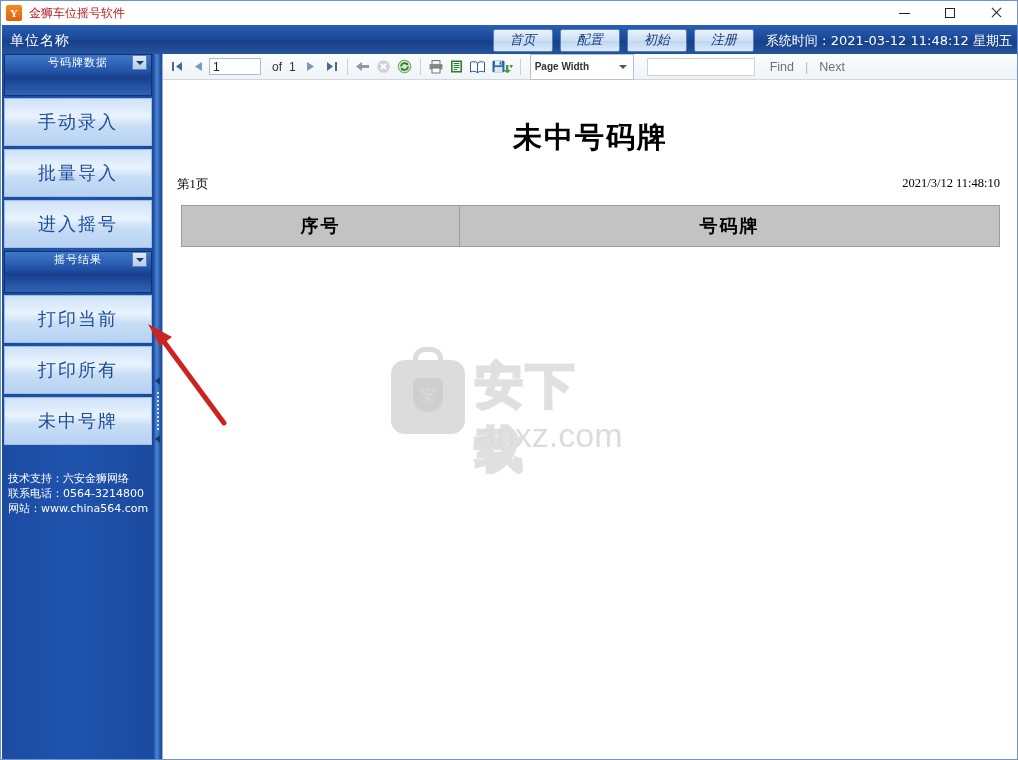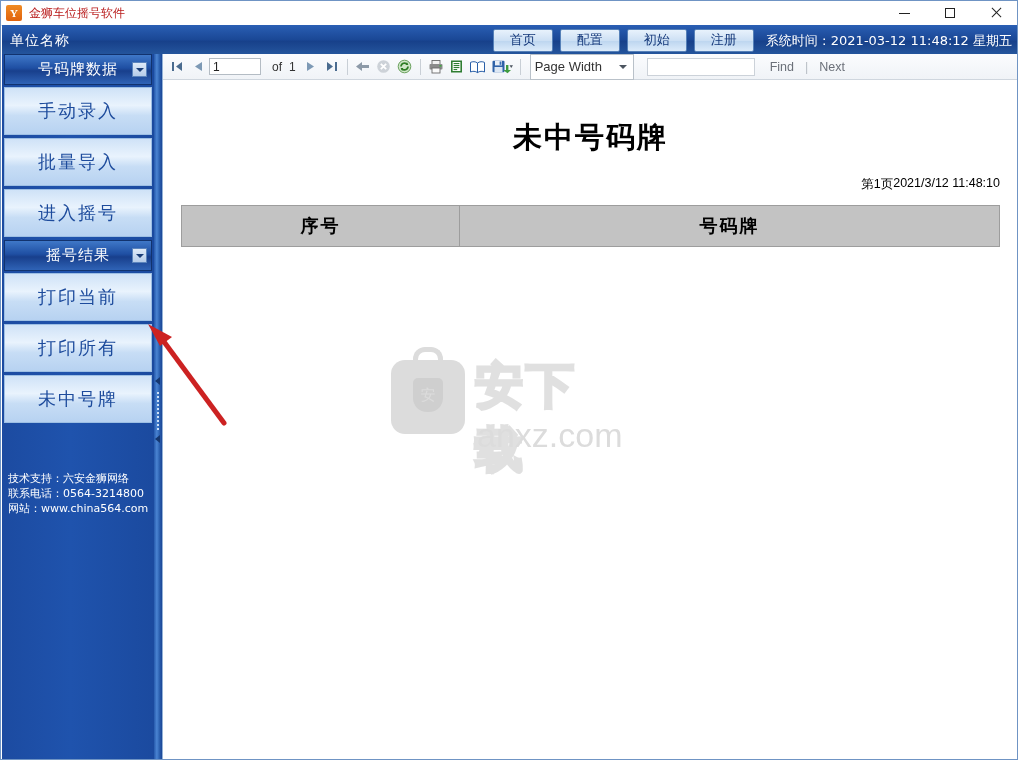--- a/index.html
+++ b/index.html
@@ -124,20 +124,21 @@
     height: 21px;
     padding: 0 7px;
     background: linear-gradient(180deg,#e8f2fc 0%, #cde0f4 50%, #bcd5ef 51%, #dcebfa 100%);
     border: 1px solid #5580b8;
     border-radius: 2px;
     color: #14387a;
     font-size: 13px;
     line-height: 19px;
     text-align: center;
     cursor: default;
+    font-style: italic;
   }
   .sys-time {
     color: #ffffff;
     font-size: 13px;
     margin-left: 5px;
     white-space: nowrap;
     font-family: "DejaVu Sans", sans-serif;
   }
 
   
@@ -145,30 +146,29 @@
     position: absolute;
     left: 1px; top: 53px;
     width: 152px;
     height: 706px;
     background: linear-gradient(90deg,#1c4ba1 0%, #1f53ad 45%, #1b4a9f 100%);
     box-sizing: border-box;
     overflow: hidden;
   }
   .nav-group-header {
     position: relative;
-    height: 31px;
+    height: 42px;
     margin: 0 2px 2px 2px;
     background: linear-gradient(180deg,#3f78c8 0%, #1f4fa3 45%, #183f8c 55%, #2f63b6 100%);
     border: 1px solid #12336e;
     box-sizing: border-box;
     display: flex;
-    align-items: center;
     justify-content: center;
     color: #ffffff;
-    font-size: 15px;
+    font-size: 11px;
     letter-spacing: 1px;
     cursor: default;
   }
   .nav-group-header .dd {
     position: absolute;
     right: 4px;
     width: 15px; height: 15px;
     background: linear-gradient(180deg,#dfeaf8 0%, #b6cce9 100%);
     border: 1px solid #5b84bd;
     box-sizing: border-box;
@@ -282,26 +282,27 @@
   .of-label { margin: 0 6px 0 10px; color: #333; font-size: 12px;}
   .pagecount { margin-right: 4px; color: #333; font-size: 12px;}
   .zoom-select {
     display: flex;
     align-items: center;
     width: 104px;
     height: 26px;
     border: 1px solid #b9c1c9;
     background: #ffffff;
     margin-left: 4px;
-    font-size: 13px;
+    font-size: 10px;
     color: #333;
     padding-left: 4px;
     box-sizing: border-box;
     position: relative;
     cursor: default;
+    font-weight: bold;
   }
   .zoom-select .caret {
     position: absolute;
     right: 6px;
     width: 0; height: 0;
     border-left: 4px solid transparent;
     border-right: 4px solid transparent;
     border-top: 4px solid #4c5560;
   }
   .find-input {
@@ -331,25 +332,25 @@
     text-align: center;
     font-family: "Liberation Serif", serif;
     font-size: 29px;
     font-weight: bold;
     color: #000000;
     padding-top: 38px;
     letter-spacing: 2px;
   }
   .rpt-subrow {
     display: flex;
-    justify-content: flex-end;
-    padding: 18px 18px 0 2px;
+    justify-content: space-between;
+    padding: 18px 18px 0 14px;
     font-size: 12.5px;
     color: #000;
-    font-family: Liberation Sans, sans-serif;
+    font-family: Liberation Serif, serif;
   }
   .rpt-table {
     margin: 12px 18px 0 18px;
     border-collapse: collapse;
     width: calc(100% - 36px);
   }
   .rpt-table th {
     background: #c3c3c3;
     border: 1px solid #9d9d9d;
     height: 38px;

